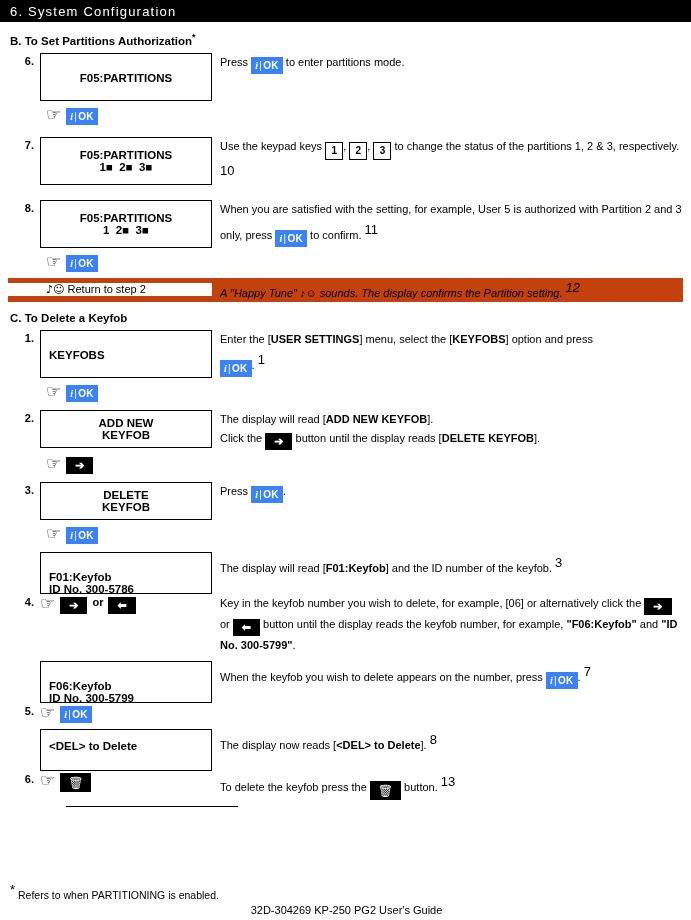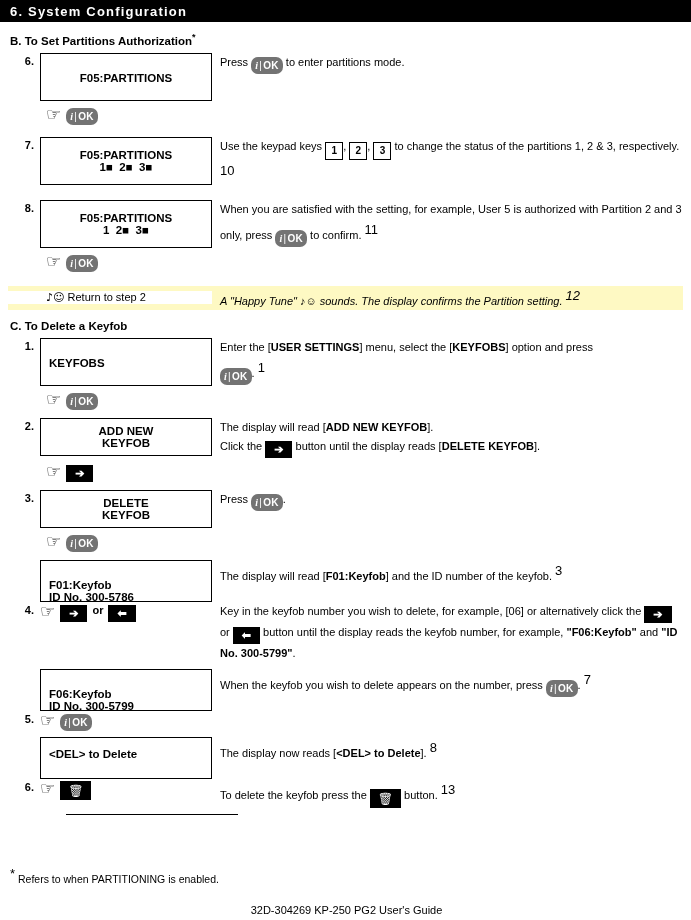--- a/index.html
+++ b/index.html
@@ -22,21 +22,21 @@
     background: #000;
     color: #fff;
     height: 22px;
     display: flex;
     align-items: center;
     padding-left: 10px;
     box-sizing: border-box;
   }
   .header-bar .title {
     font-size: 13px;
-    font-weight: bold;
+    font-weight: normal;
     letter-spacing: 1.2px;
   }
 
   
   .page {
     padding: 0 8px 0 8px;
     box-sizing: border-box;
     width: 691px;
   }
 
@@ -96,30 +96,29 @@
   }
   .lcd.mid {
     display: flex;
     flex-direction: column;
     justify-content: center;
   }
 
   
   .key-ok {
     display: inline-block;
-    background: #737373;
+    background: #3b82f6;
     color: #fff;
     font-weight: bold;
     font-size: 10px;
     line-height: 13px;
     padding: 2px 4px 2px 4px;
     vertical-align: -3px;
     white-space: nowrap;
     letter-spacing: 0.3px;
-    border-radius: 7px;
   }
   .key-ok .i {
     font-style: italic;
     font-family: "Liberation Serif", serif;
     font-weight: bold;
   }
   .key-ok .bar { font-weight: normal; padding: 0 1px; }
 
   .key-arrow {
     display: inline-block;
@@ -173,23 +172,23 @@
   }
   .press-row-inline {
     padding-top: 2px;
   }
   .or-word { font-weight: bold; font-size: 11px; padding: 0 5px; }
 
   
   .tune-row {
     display: flex;
     align-items: center;
-    background: #fef9c3;
+    background: #c2410c;
     min-height: 24px;
-    margin-top: 12px;
+    margin-top: 4px;
   }
   .tune-left {
     width: 204px;
     min-width: 204px;
     box-sizing: border-box;
     padding-left: 38px;
     font-size: 11px;
     background: #ffffff;
   }
   .tune-right {
@@ -214,21 +213,21 @@
     position: absolute;
     left: 0;
     bottom: 4px;
     width: 691px;
     box-sizing: border-box;
     padding: 0 8px;
   }
   .footnote-star {
     font-size: 10.5px;
     margin-left: 2px;
-    margin-bottom: 20px;
+    margin-bottom: 4px;
   }
   .footer-line {
     display: flex;
     justify-content: center;
     font-size: 11px;
     margin-left: 2px;
   }
   .spacer-6 { height: 6px; }
   .spacer-10 { height: 10px; }
   .spacer-14 { height: 14px; }

